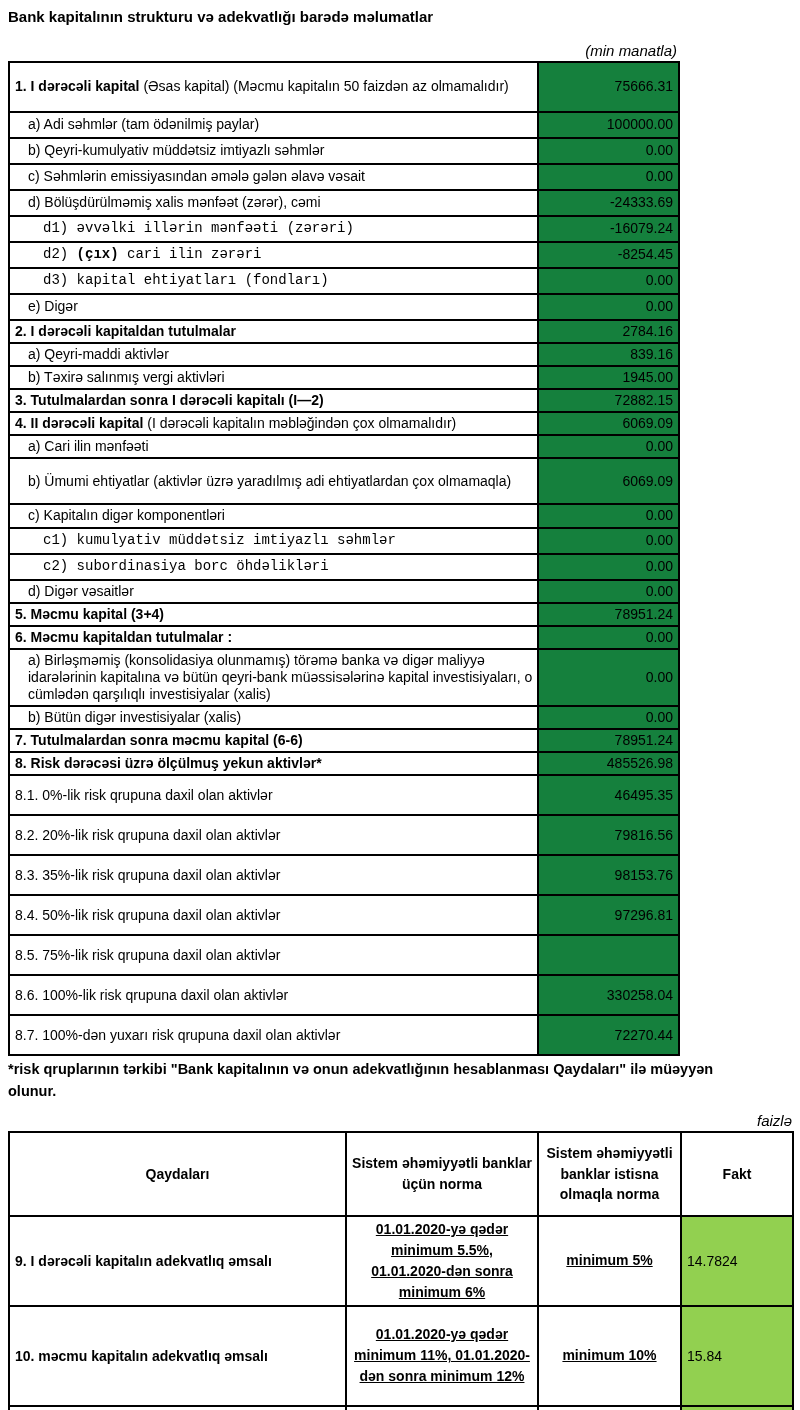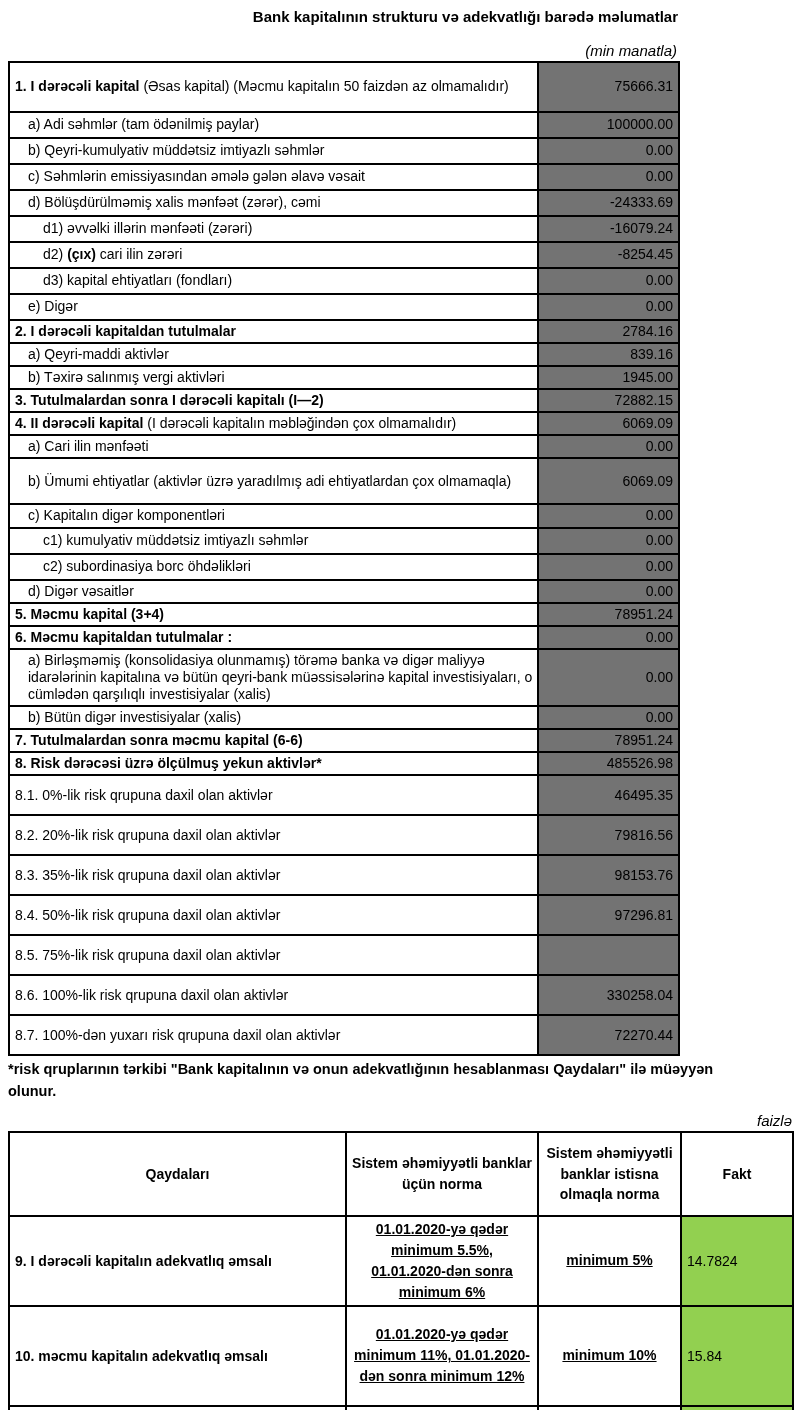--- a/index.html
+++ b/index.html
@@ -1,31 +1,31 @@
 <!DOCTYPE html>
 <html><head>
 <meta charset="utf-8">
 <style>
   * { box-sizing: border-box; }
   html,body { margin:0; padding:0; background:#fff; }
   body { font-family:"Liberation Sans", sans-serif; color:#000; }
   .page { width:800px; min-height:1410px; padding-top:6px; overflow:hidden; }
 
   .t1wrap { width:670px; margin-left:8px; }
-  .title { text-align:right; font-weight:bold; font-size:15px; margin:2px 0 0 0; }
+  .title { text-align:left; font-weight:bold; font-size:15px; margin:2px 0 0 0; }
   .unit-note { text-align:right; font-style:italic; font-size:15px; margin:17px 1px 2px 0; }
 
   table { border-collapse:collapse; table-layout:fixed; }
   .t1 { width:670px; }
   .t1 td { border:2px solid #000; font-size:14px; line-height:1.22; vertical-align:middle; padding:2px 4px; overflow:hidden; }
   .t1 td.lbl { text-align:left; }
-  .t1 td.val { background:#737373; text-align:right; padding-right:5px; }
+  .t1 td.val { background:#15803d; text-align:right; padding-right:5px; }
   .i0 { padding-left:5px !important; }
   .i1 { padding-left:18px !important; }
-  .i2 { padding-left:33px !important; }
+  .i2 { padding-left:33px !important;font-family:Liberation Mono, monospace; }
   .b { font-weight:bold; }
   .n { font-weight:normal; }
   tr.h50>td { height:50px;margin-left:32px; }
   tr.h26>td { height:26px; }
   tr.h23>td { height:23px; }
   tr.h46>td { height:46px; }
   tr.h57>td { height:57px; }
   tr.h40>td { height:40px; }
 
   .footnote { margin:3px 0 0 8px; width:706px; font-weight:bold; font-size:14.5px; line-height:1.5; }

